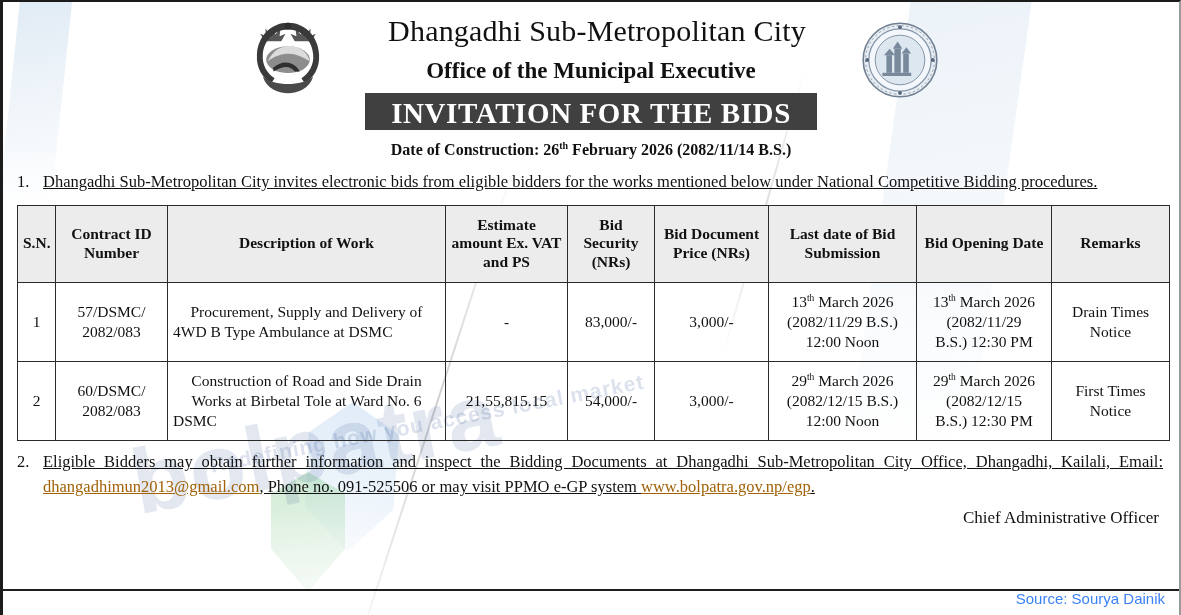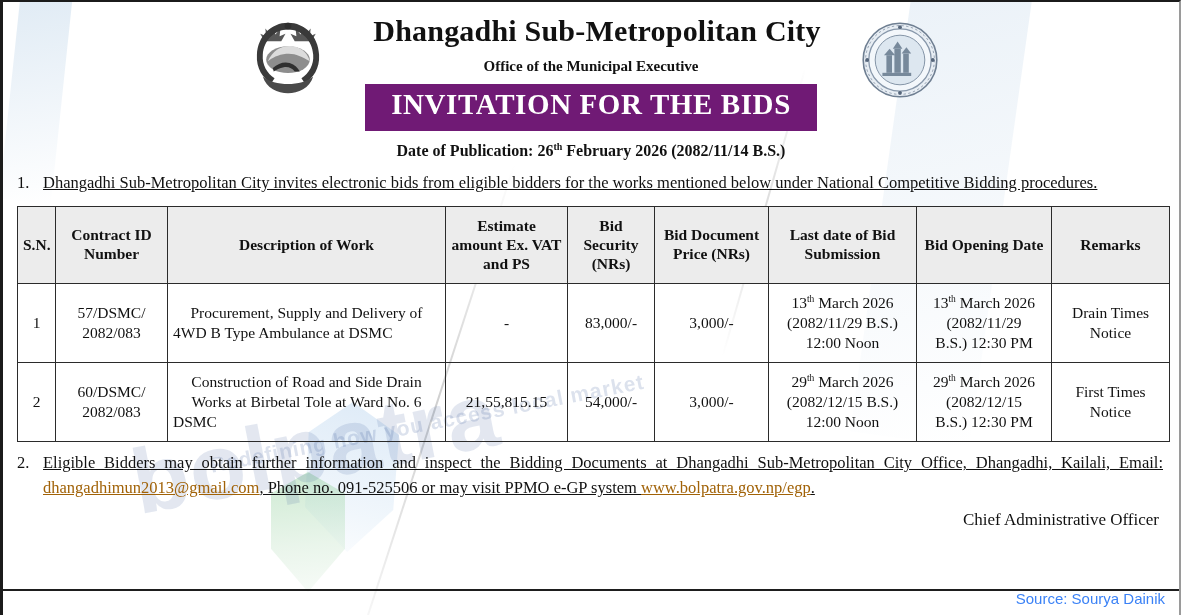--- a/index.html
+++ b/index.html
@@ -124,48 +124,48 @@
   }
   .emblem-right {
     position: absolute;
     left: 857px;
     top: 18px;
     width: 80px;
     height: 80px;
   }
   .org-title {
     font-size: 30px;
-    font-weight: 700;
+    font-weight: 400;
     line-height: 1.12;
     letter-spacing: 0.2px;
     margin: 2px 0 0 12px;
   }
   .org-sub {
-    font-size: 15px;
+    font-size: 23px;
     font-weight: 700;
     line-height: 1.2;
     margin: 9px 0 0 0;
   }
   .org-place {
     font-size: 16px;
     font-weight: 700;
     margin: 10px 0 0 0;
   }
   .banner-wrap {
     margin-top: 9px;
     text-align: center;
   }
   .banner {
     display: inline-block;
-    background: #701a75;
+    background: #404040;
     color: #ffffff;
     font-size: 29px;
     font-weight: 700;
     letter-spacing: 0.6px;
-    padding: 4px 26px 11px 26px;
+    padding: 4px 26px 0 26px;
     line-height: 1.12;
   }
   .pub-date {
     font-size: 16px;
     font-weight: 700;
     margin-top: 10px;
     text-align: center;
   }
   .pub-date sup { font-size: 10px; }
 
@@ -329,21 +329,21 @@
     </svg>
 
     <div class="org-title">Dhangadhi Sub-Metropolitan City</div>
     <div class="org-sub">Office of the Municipal Executive</div>
 
     <div class="banner-wrap">
       <div class="banner">INVITATION FOR THE BIDS</div>
     </div>
 
     <div class="pub-date">
-      <span>Date of Publication:</span>
+      <span>Date of Construction:</span>
       <span>26</span><sup>th</sup>
       <span>February 2026 (2082/11/14 B.S.)</span>
     </div>
   </div>
 
   <div class="para para-1">
     <div class="num">1.</div>
     <div class="body">Dhangadhi Sub-Metropolitan City invites electronic bids from eligible bidders for the works mentioned below under National Competitive Bidding procedures.</div>
   </div>
 

